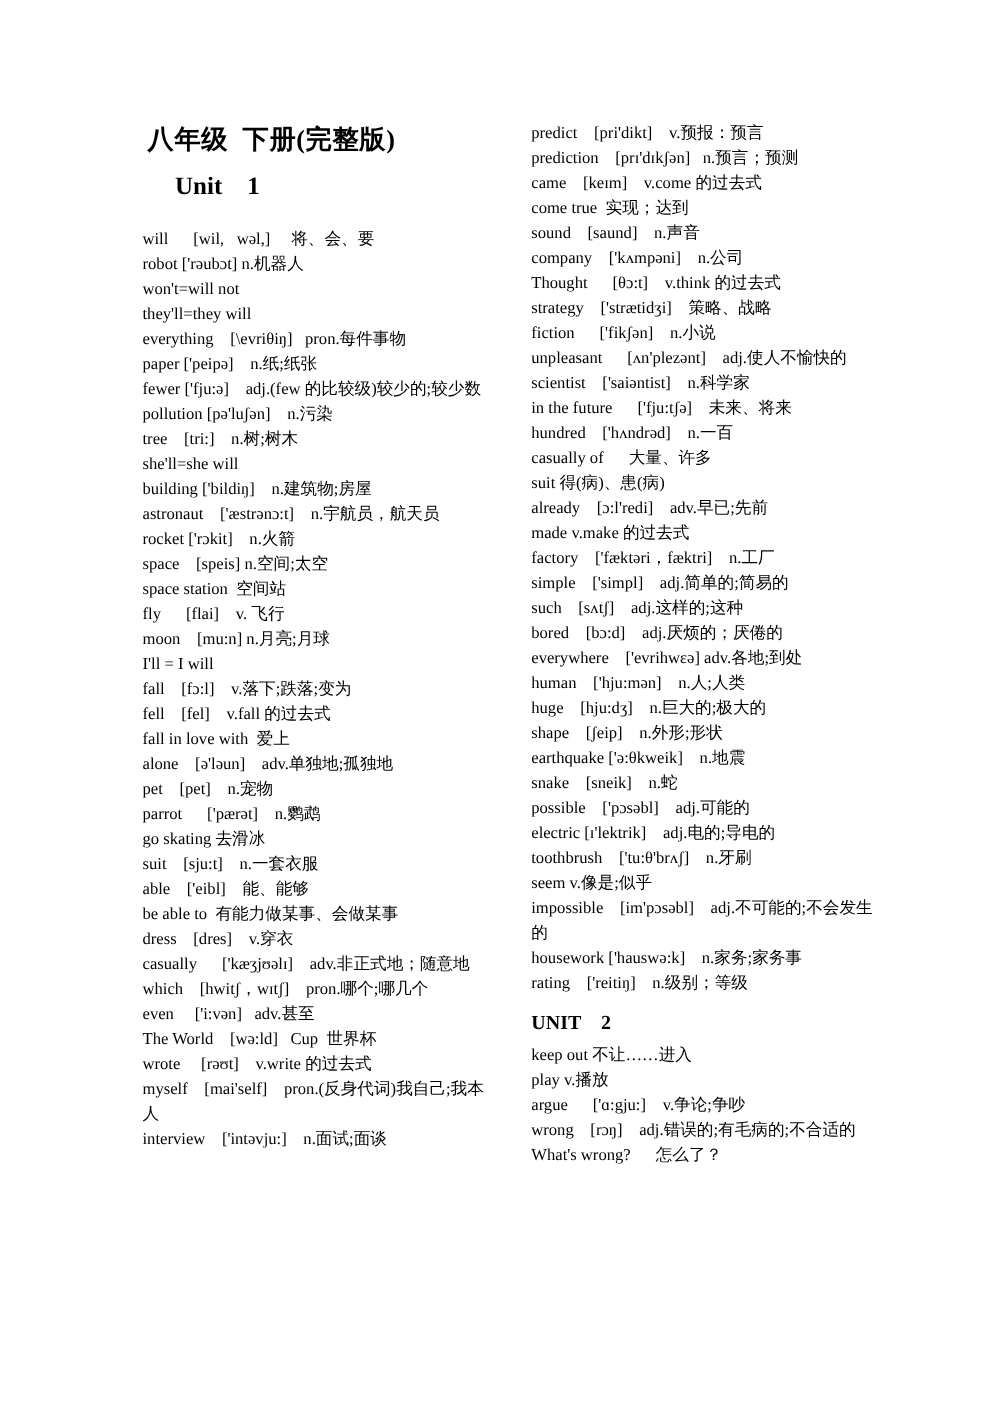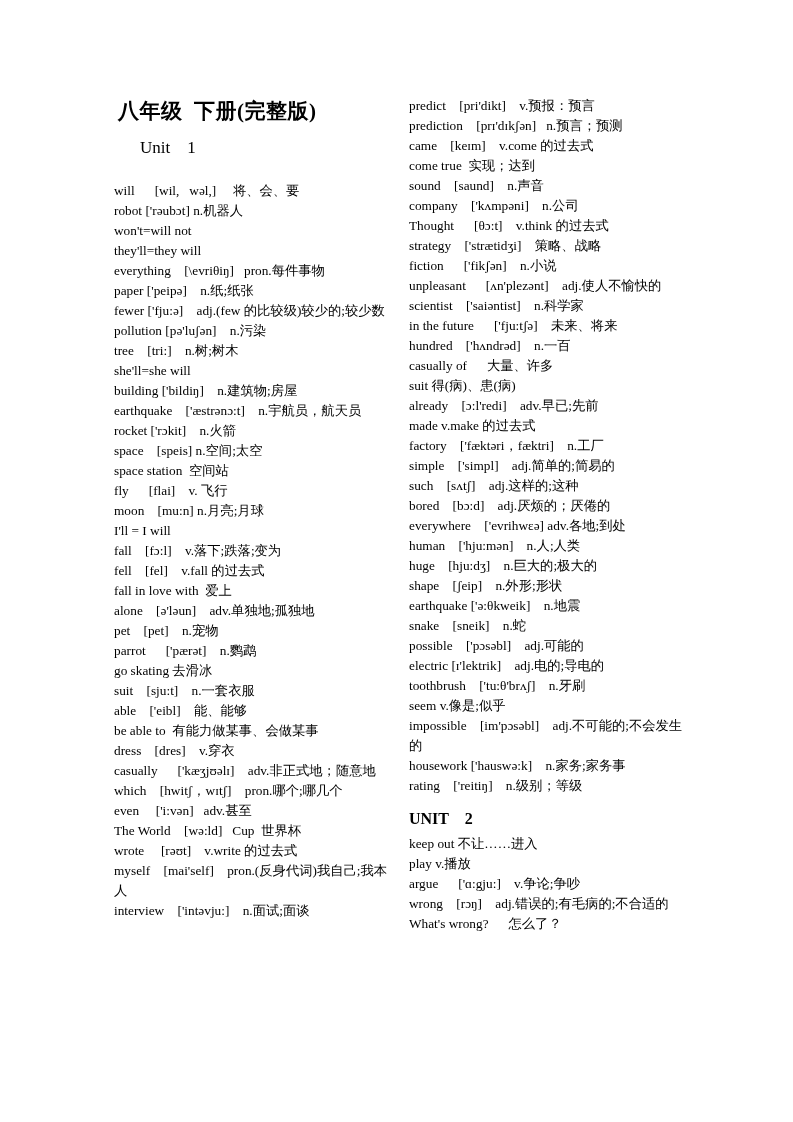--- a/index.html
+++ b/index.html
@@ -28,22 +28,22 @@
     top: 97px;
     font-size: 21px;
     font-weight: bold;
     letter-spacing: 0.5px;
     white-space: pre;
   }
   .unit-heading-1 {
     position: absolute;
     left: 140px;
     top: 138px;
-    font-size: 17px;
-    font-weight: normal;
+    font-size: 20px;
+    font-weight: bold;
     white-space: pre;
   }
   .columns {
     position: absolute;
     left: 0;
     top: 0;
     width: 793px;
   }
   .col {
     position: absolute;
@@ -59,21 +59,21 @@
   }
   .col-left .entries {
     position: absolute;
     top: 181px;
     left: 0;
     width: 286px;
   }
   .col-right .entries {
     position: absolute;
     top: 96px;
-    left: 0;
+    left: 16px;
     width: 282px;
   }
   .entry {
     font-size: 13.3px;
     line-height: 20px;
     white-space: pre-wrap;
     word-wrap: break-word;
     text-align: left;
   }
   .unit-heading-2 {
@@ -102,21 +102,21 @@
           <div class="entry">robot ['rəubɔt] n.机器人</div>
           <div class="entry">won't=will not</div>
           <div class="entry">they'll=they will</div>
           <div class="entry">everything    [\evriθiŋ]   pron.每件事物</div>
           <div class="entry">paper ['peipə]    n.纸;纸张</div>
           <div class="entry">fewer ['fju:ə]    adj.(few 的比较级)较少的;较少数</div>
           <div class="entry">pollution [pə'luʃən]    n.污染</div>
           <div class="entry">tree    [tri:]    n.树;树木</div>
           <div class="entry">she'll=she will</div>
           <div class="entry">building ['bildiŋ]    n.建筑物;房屋</div>
-          <div class="entry">earthquake    ['æstrənɔ:t]    n.宇航员，航天员</div>
+          <div class="entry">astronaut    ['æstrənɔ:t]    n.宇航员，航天员</div>
           <div class="entry">rocket ['rɔkit]    n.火箭</div>
           <div class="entry">space    [speis] n.空间;太空</div>
           <div class="entry">space station  空间站</div>
           <div class="entry">fly      [flai]    v. 飞行</div>
           <div class="entry">moon    [mu:n] n.月亮;月球</div>
           <div class="entry">I'll = I will</div>
           <div class="entry">fall    [fɔ:l]    v.落下;跌落;变为</div>
           <div class="entry">fell    [fel]    v.fall 的过去式</div>
           <div class="entry">fall in love with  爱上</div>
           <div class="entry">alone    [ə'ləun]    adv.单独地;孤独地</div>

